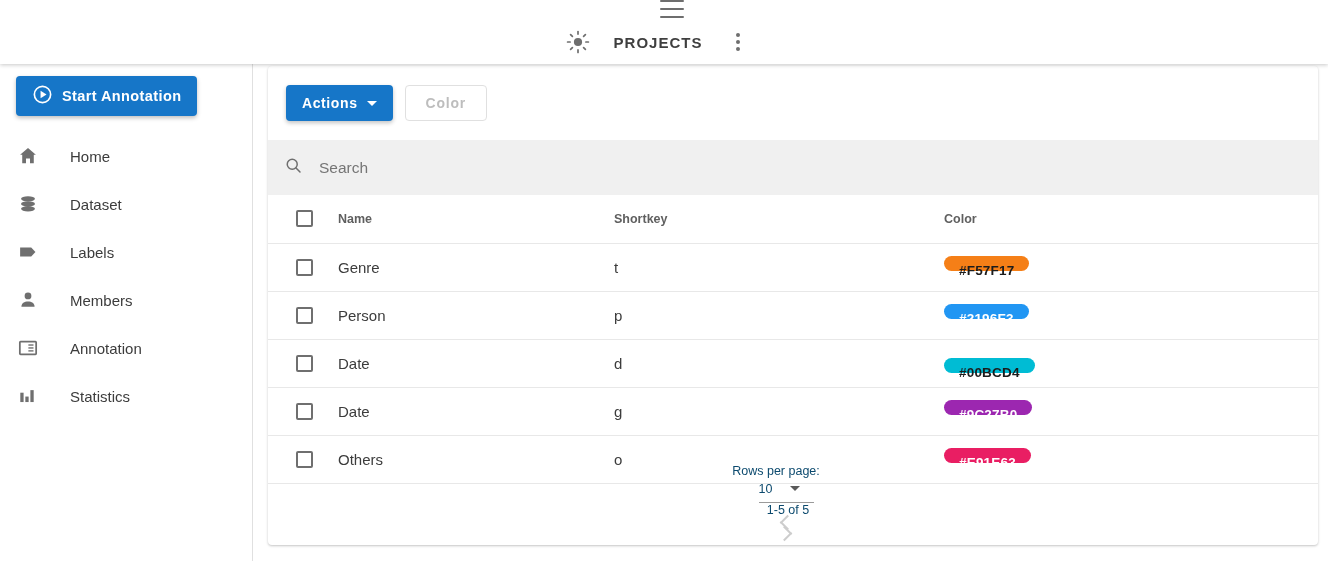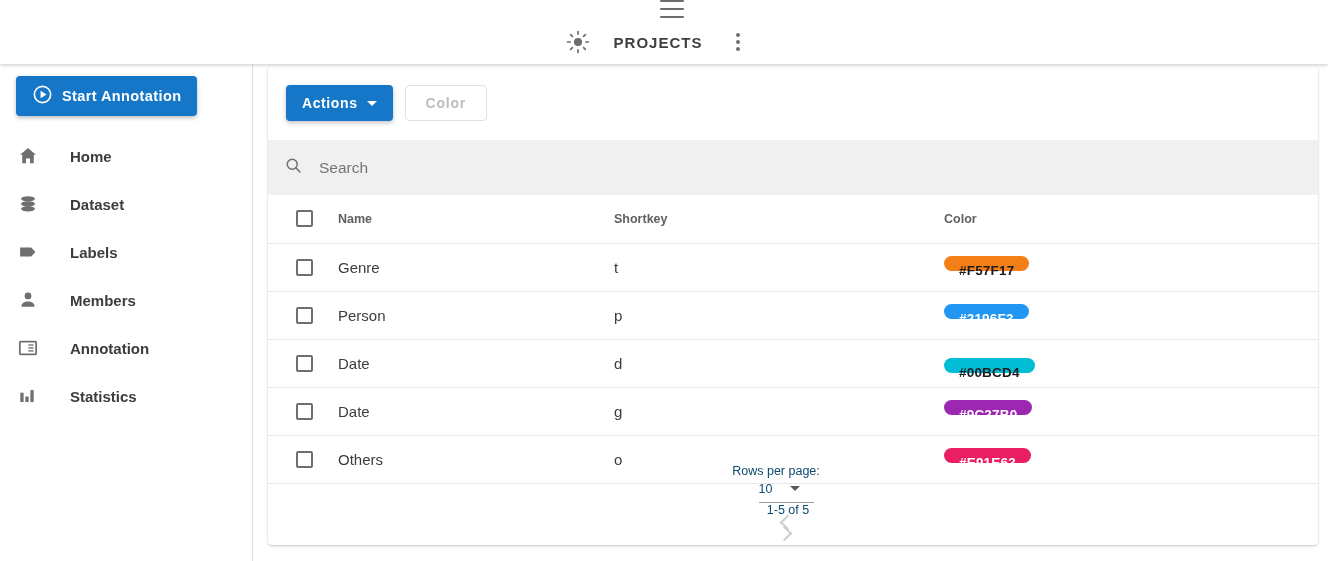--- a/index.html
+++ b/index.html
@@ -135,21 +135,20 @@
     height: 24px;
     display: flex;
     align-items: center;
     justify-content: center;
     margin-right: 30px;
     flex: 0 0 auto;
   }
   .nav-label {
     font-size: 15px;
     color: #3c3c3c;
-    font-weight: bold;
   }
 
   
   .card {
     position: absolute;
     top: 66px;
     left: 268px;
     width: 1050px;
     height: 479px;
     background: #ffffff;

